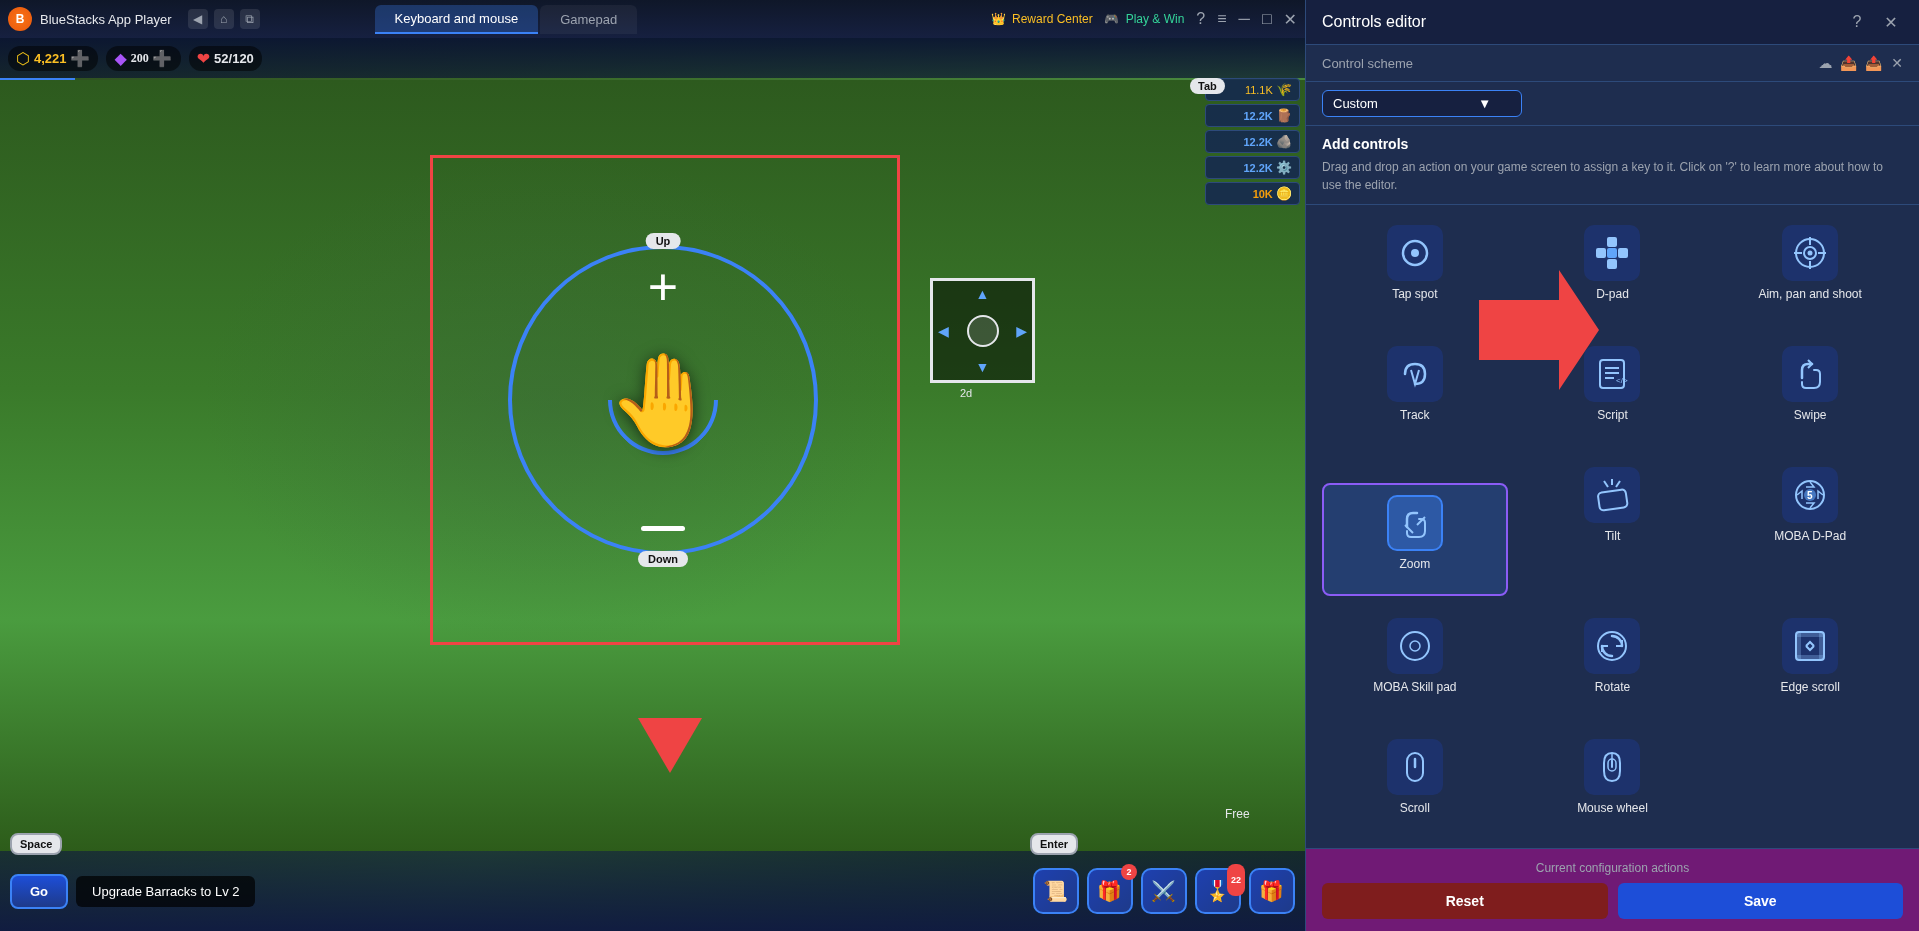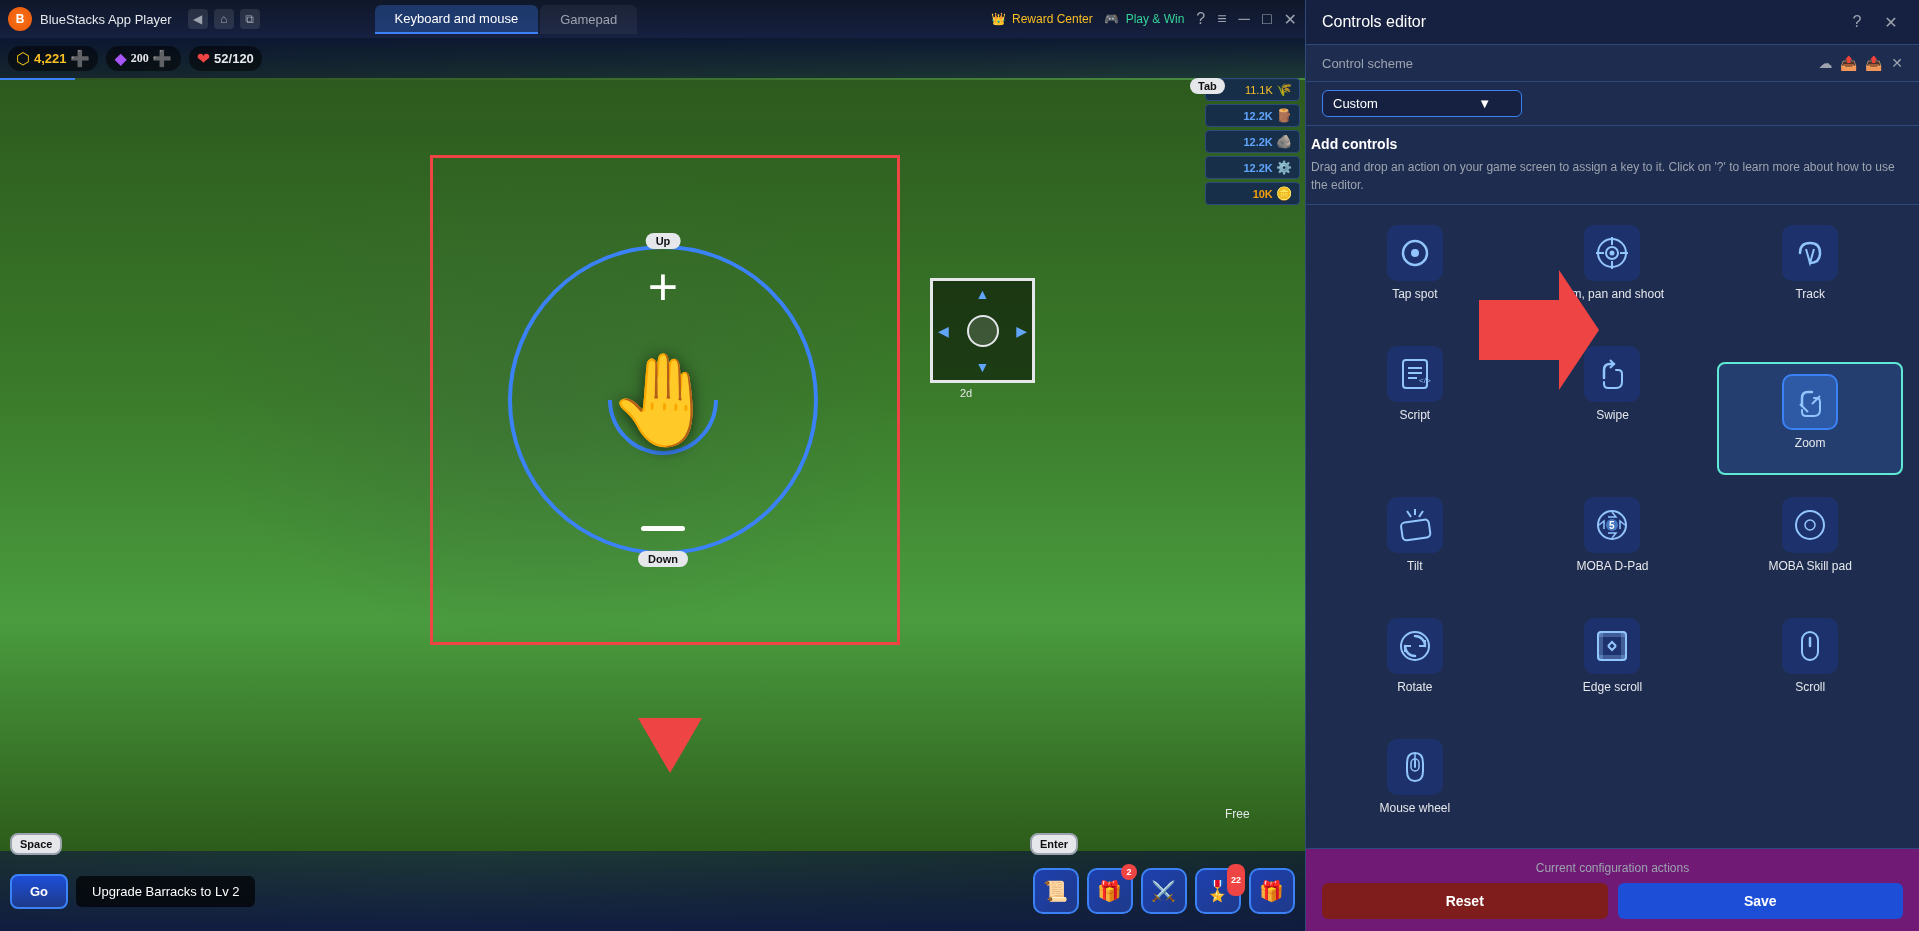--- a/index.html
+++ b/index.html
@@ -103,21 +103,21 @@
       width: 200px;
       position: relative;
       display: flex;
       align-items: center;
       justify-content: space-between;
       cursor: pointer;
     }
 
     
     .add-controls-section {
-      padding: 10px 5px;
+      padding: 10px 16px;
       border-bottom: 1px solid #2d4a7a;
     }
 
     .add-controls-title {
       color: #fff;
       font-size: 14px;
       font-weight: bold;
       margin-bottom: 6px;
     }
 
@@ -143,21 +143,21 @@
       align-items: center;
       gap: 6px;
       padding: 10px;
       border-radius: 8px;
       cursor: grab;
       transition: background 0.2s;
     }
 
     .control-item.selected {
       background: rgba(59, 130, 246, 0.2);
-      border: 2px solid #5eead4;
+      border: 2px solid #8b5cf6;
       margin-top: 26px;
     }
 
     .control-icon-box {
       width: 56px;
       height: 56px;
       background: rgba(30, 64, 175, 0.3);
       border-radius: 10px;
       display: flex;
       align-items: center;
@@ -538,20 +538,32 @@
     <div class="control-item">
       <div class="control-icon-box">
         <svg width="32" height="32" viewBox="0 0 32 32" fill="none">
           <circle cx="16" cy="16" r="12" stroke="#93c5fd" stroke-width="2.5" fill="none"></circle>
           <circle cx="16" cy="16" r="4" fill="#93c5fd"></circle>
         </svg>
       </div>
       <span class="control-label">Tap spot</span>
     </div>
 
+    <div class="control-item">
+      <div class="control-icon-box">
+        <svg width="36" height="36" viewBox="0 0 36 36" fill="none">
+          <rect x="13" y="2" width="10" height="10" rx="2" fill="#93c5fd"></rect>
+          <rect x="13" y="24" width="10" height="10" rx="2" fill="#93c5fd"></rect>
+          <rect x="2" y="13" width="10" height="10" rx="2" fill="#93c5fd"></rect>
+          <rect x="24" y="13" width="10" height="10" rx="2" fill="#93c5fd"></rect>
+          <rect x="13" y="13" width="10" height="10" rx="2" fill="#60a5fa"></rect>
+        </svg>
+      </div>
+      <span class="control-label">D-pad</span>
+    </div>
 
     <div class="control-item">
       <div class="control-icon-box">
         <svg width="36" height="36" viewBox="0 0 36 36" fill="none">
           <circle cx="18" cy="18" r="14" stroke="#93c5fd" stroke-width="2" fill="none"></circle>
           <circle cx="18" cy="18" r="6" stroke="#93c5fd" stroke-width="2" fill="none"></circle>
           <line x1="18" y1="2" x2="18" y2="10" stroke="#93c5fd" stroke-width="2"></line>
           <line x1="18" y1="26" x2="18" y2="34" stroke="#93c5fd" stroke-width="2"></line>
           <line x1="2" y1="18" x2="10" y2="18" stroke="#93c5fd" stroke-width="2"></line>
           <line x1="26" y1="18" x2="34" y2="18" stroke="#93c5fd" stroke-width="2"></line>

